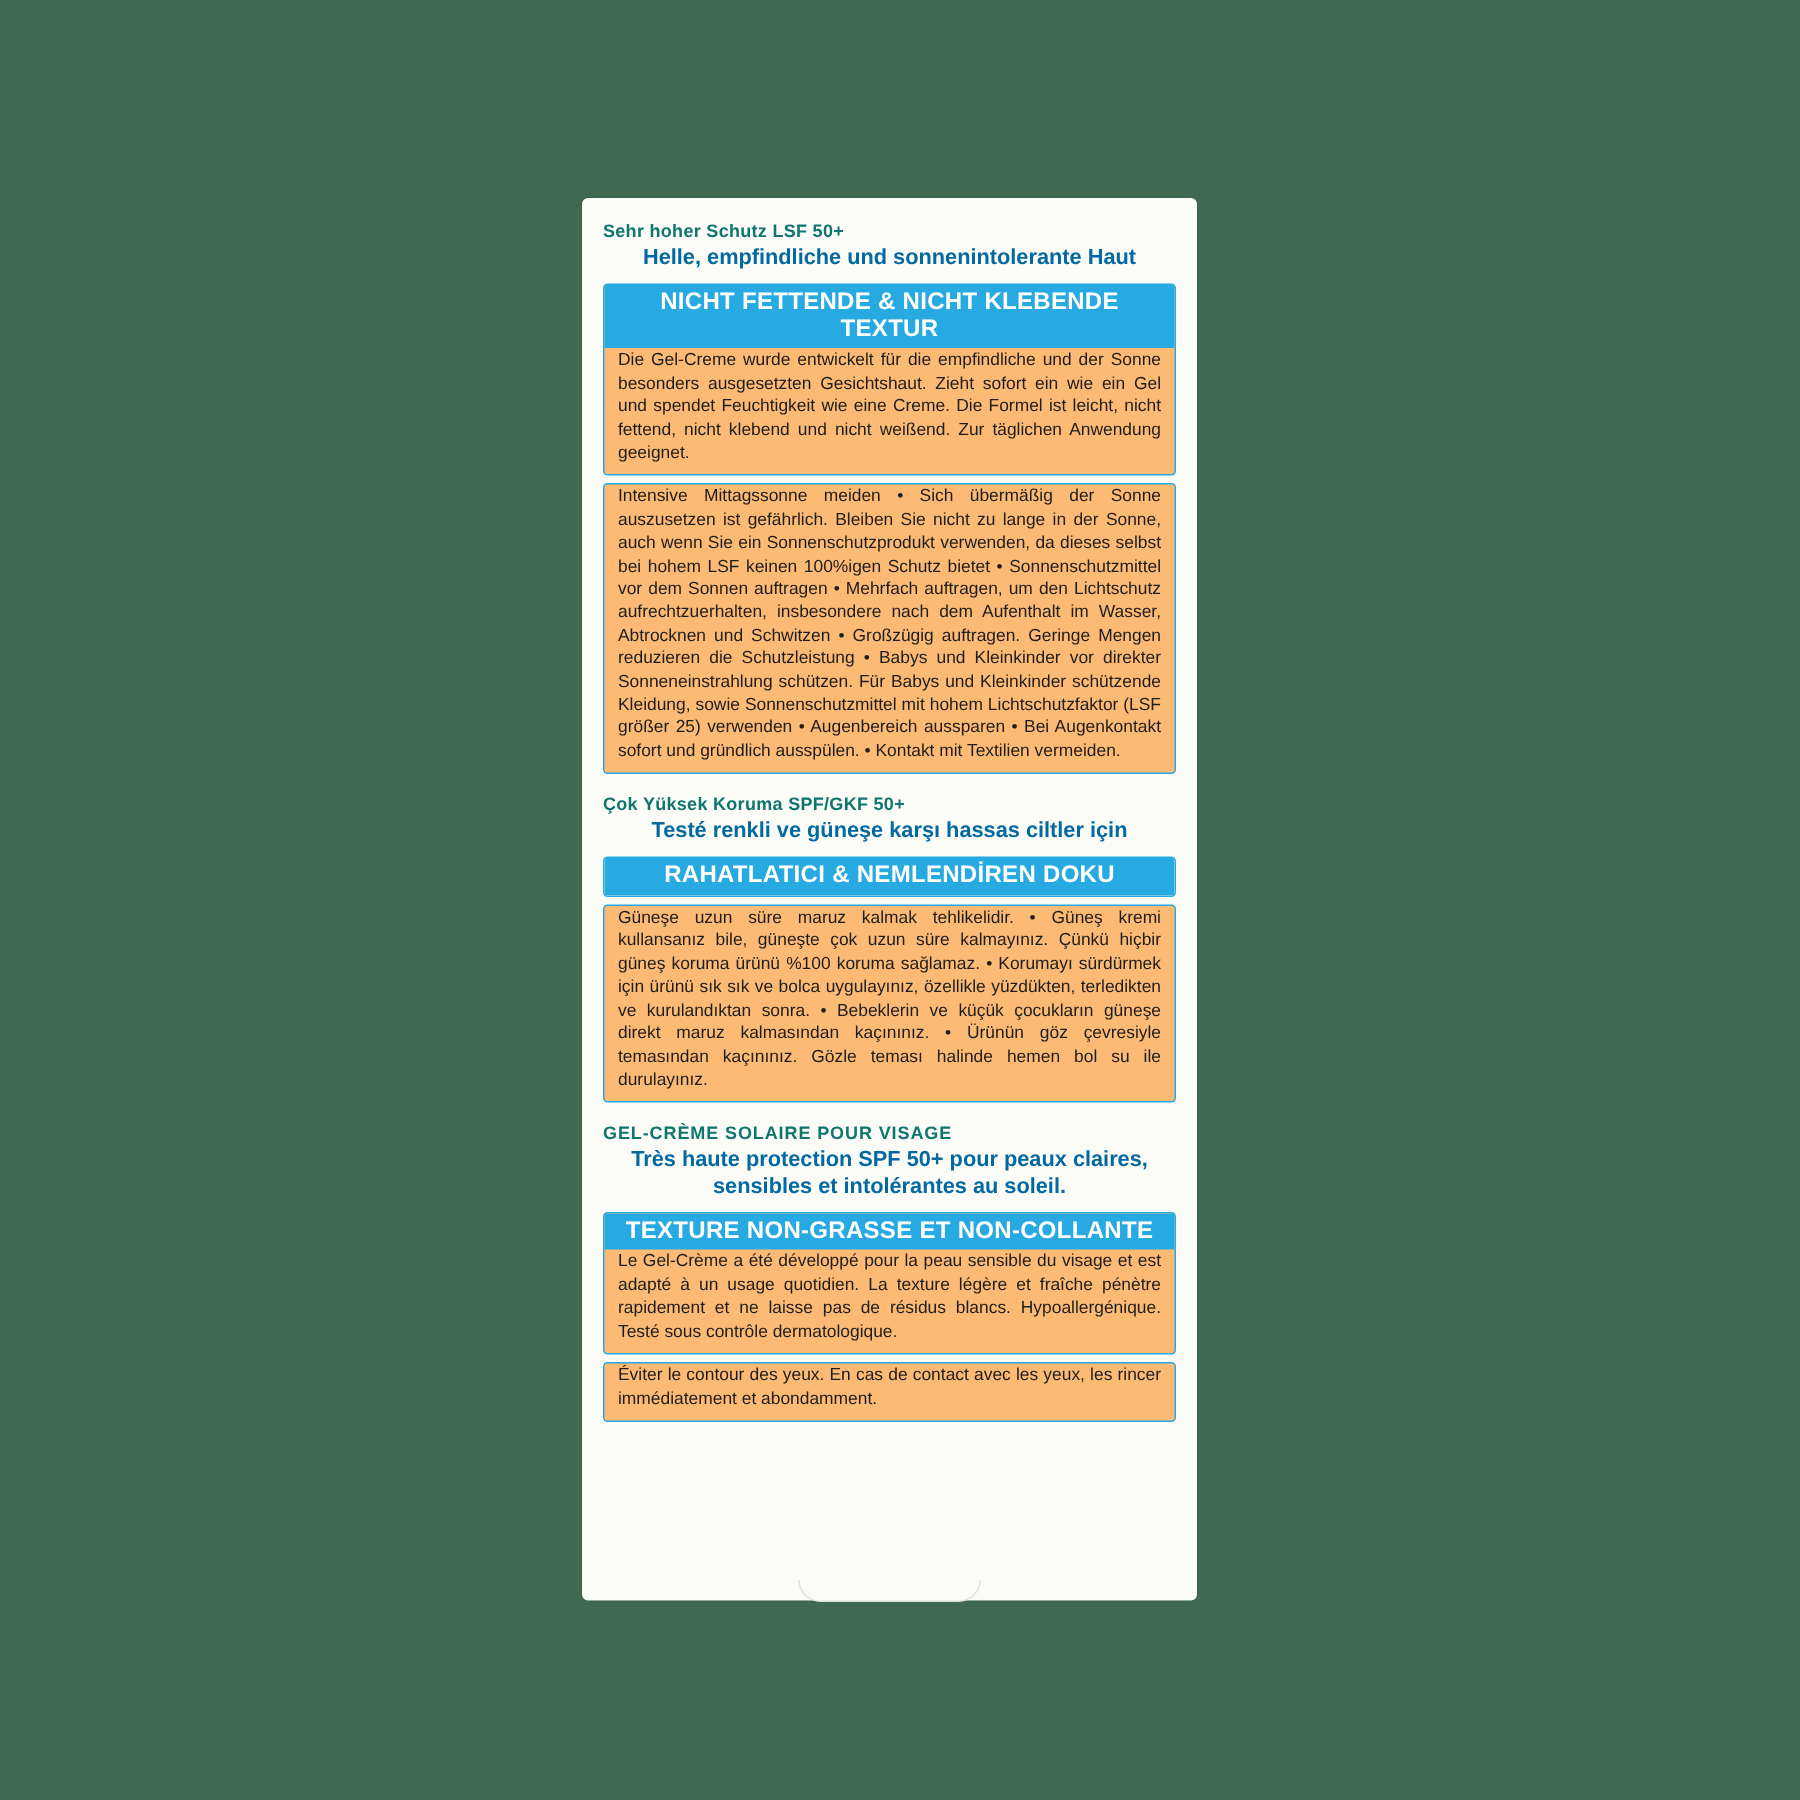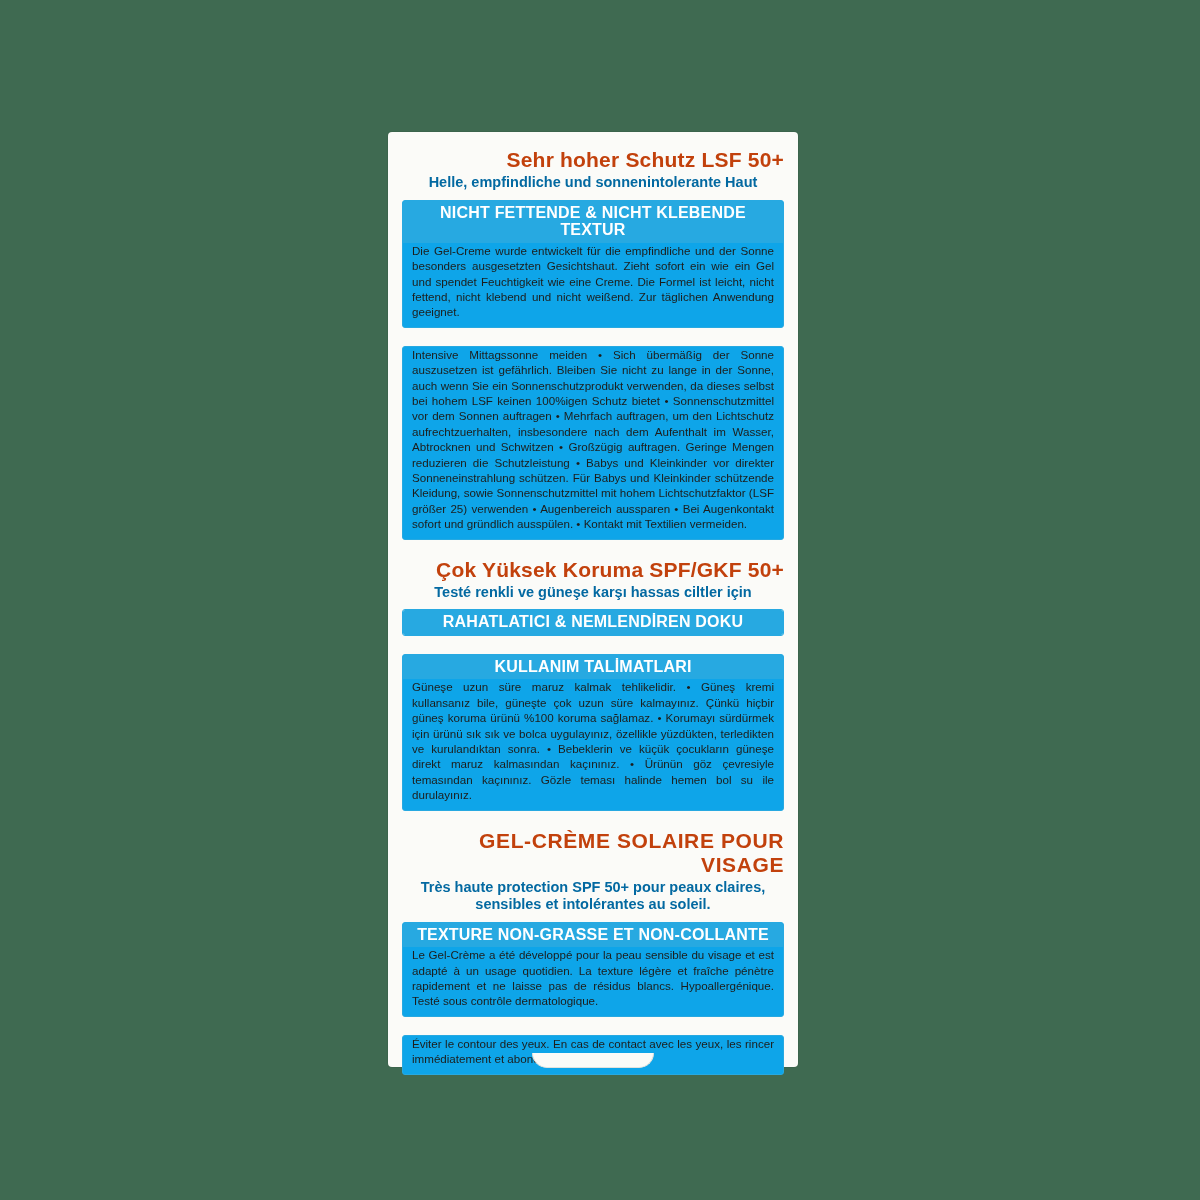--- a/index.html
+++ b/index.html
@@ -49,42 +49,42 @@
     border: 1px solid #e2e2dc;
     border-top: none;
     border-radius: 0 0 40px 40px;
     background: #fbfbf8;
   }
 
   .lang-block {
     margin-bottom: 14px;
   }
   .lang-title {
-    text-align: right;
-    color: #c2410c;
+    text-align: left;
+    color: #0f766e;
     font-weight: bold;
-    font-size: 21px;
+    font-size: 12px;
     letter-spacing: 0.2px;
     line-height: 1.15;
     margin: 2px 0 2px 0;
   }
   .lang-sub {
     text-align: center;
     color: #0369a1;
     font-weight: bold;
     font-size: 14.5px;
     line-height: 1.2;
     margin-bottom: 8px;
   }
   .section {
     border: 1.5px solid #27a9e1;
     border-radius: 3px;
-    margin-bottom: 18px;
+    margin-bottom: 5px;
     overflow: hidden;
-    background: #0ea5e9;
+    background: #fdba74;
   }
   .section-header {
     background: #27a9e1;
     color: #ffffff;
     font-weight: bold;
     font-size: 16px;
     text-align: center;
     padding: 3px 4px 4px 4px;
     letter-spacing: 0.2px;
     line-height: 1.1;
@@ -122,21 +122,20 @@
 
       <div class="lang-block tr">
         <div class="lang-title">Çok Yüksek Koruma SPF/GKF 50+</div>
         <div class="lang-sub">Testé renkli ve güneşe karşı hassas ciltler için</div>
 
         <div class="section">
           <div class="section-header">RAHATLATICI &amp; NEMLENDİREN DOKU</div>
         </div>
 
         <div class="section">
-          <div class="section-header">KULLANIM TALİMATLARI</div>
           <div class="section-body">Güneşe uzun süre maruz kalmak tehlikelidir. • Güneş kremi kullansanız bile, güneşte çok uzun süre kalmayınız. Çünkü hiçbir güneş koruma ürünü %100 koruma sağlamaz. • Korumayı sürdürmek için ürünü sık sık ve bolca uygulayınız, özellikle yüzdükten, terledikten ve kurulandıktan sonra. • Bebeklerin ve küçük çocukların güneşe direkt maruz kalmasından kaçınınız. • Ürünün göz çevresiyle temasından kaçınınız. Gözle teması halinde hemen bol su ile durulayınız.</div>
         </div>
       </div>
 
       <div class="lang-block fr">
         <div class="lang-title">GEL-CRÈME SOLAIRE POUR VISAGE</div>
         <div class="lang-sub">Très haute protection SPF 50+ pour peaux claires, sensibles et intolérantes au soleil.</div>
 
         <div class="section">
           <div class="section-header">TEXTURE NON-GRASSE ET NON-COLLANTE</div>

